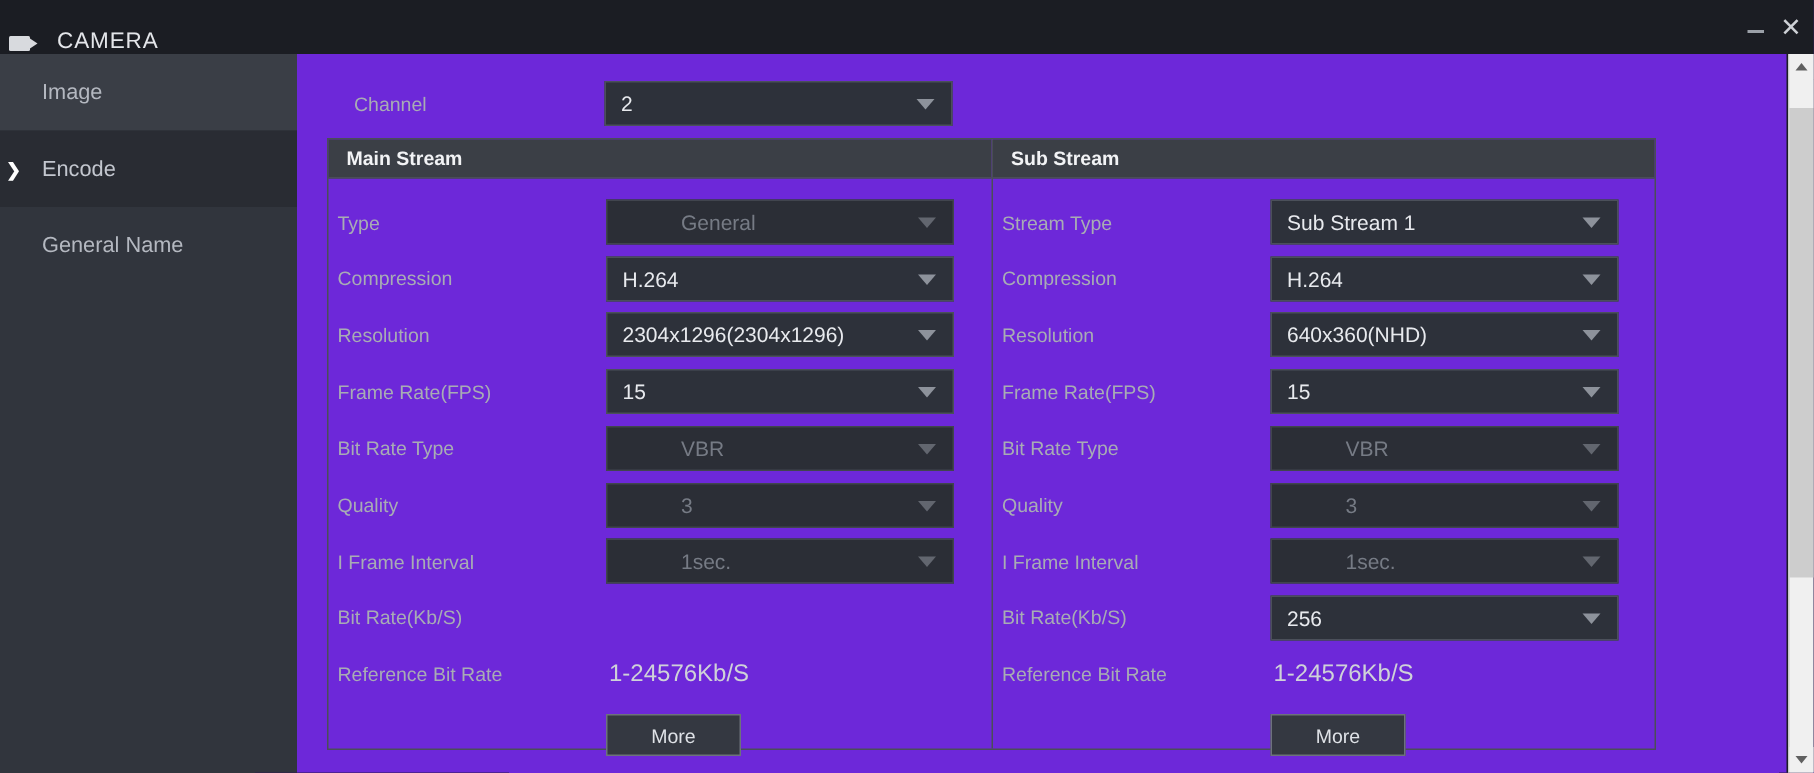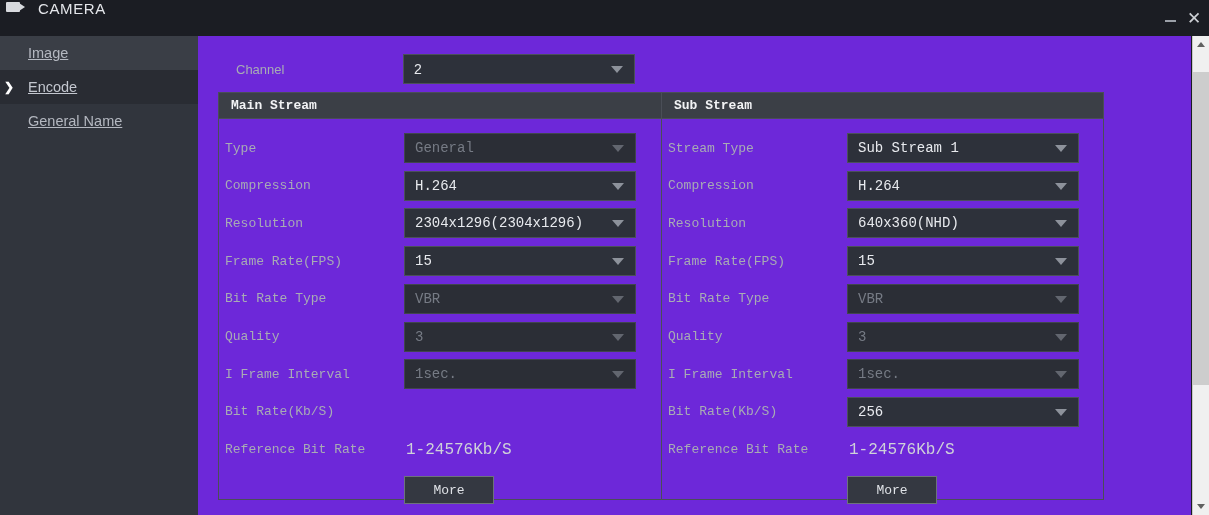--- a/index.html
+++ b/index.html
@@ -7,21 +7,21 @@
     width: 1209px; height: 515px;
     background: #1b1d23;
     font-family: "Liberation Sans", sans-serif;
     overflow: hidden;
   }
 
   
   #titlebar {
     position: absolute; left: 0; top: 0; width: 1209px; height: 36px;
     background: #1b1d23;
-    display: flex; align-items: flex-start;
+    display: flex; align-items: flex-end;
   }
   #cam-icon { margin-left: 6px; width: 22px; height: 14px; position: relative; }
   #cam-icon .body {
     position: absolute; left: 0; top: 2px; width: 14px; height: 10px;
     background: #d8dade; border-radius: 1px;
   }
   #cam-icon .lens {
     position: absolute; left: 13px; top: 3px;
     width: 0; height: 0;
     border-top: 4px solid transparent;
@@ -39,22 +39,22 @@
   #btn-min { right: 28px; }
   #btn-min .bar { width: 11px; height: 2px; background: #9ba0a8; margin-top: 6px; }
   #btn-close { right: 4px; font-size: 17px; color: #cdd0d5; }
 
   
   #sidebar {
     position: absolute; left: 0; top: 36px; width: 198px; height: 479px;
     background: #31353d;
   }
   .side-item {
-    position: relative; height: 34px; display: flex; align-items: center;
-    color: #b4b8c0; font-size: 14.5px; text-decoration: underline;
+    position: relative; height: 51px; display: flex; align-items: center;
+    color: #b4b8c0; font-size: 14.5px;
   }
   .side-item .label { margin-left: 28px; }
   .side-item.hover { background: #3a3e46; }
   .side-item.selected { background: #292c33; color: #c3c7cf; }
   .side-item .chev {
     position: absolute; left: 4px; top: 50%; transform: translateY(-50%);
     color: #ffffff; font-size: 12px; font-weight: bold;
   }
 
   
@@ -75,38 +75,38 @@
   
   .select {
     position: relative; height: 30px;
     background: #2d313a; border: 1px solid #4b505a;
     display: flex; align-items: center;
   }
   .select .val {
     margin-left: 10px; color: #e8eaee; font-size: 14px;
     overflow: hidden; white-space: nowrap;
   }
-  .select.disabled { background: #2b2e36; border-color: #41454e; }
+  .select.disabled { background: #2b2e36; border-color: #41454e; padding-left: 39px; }
   .select.disabled .val { color: #767b85; }
   .select .arrow {
     position: absolute; right: 11px; top: 50%; margin-top: -3px;
     width: 0; height: 0;
     border-left: 6px solid transparent;
     border-right: 6px solid transparent;
     border-top: 7px solid #8d929b;
   }
   .select.disabled .arrow { border-top-color: #62666f; }
 
   
   #panels {
     position: absolute; left: 20px; top: 56px; width: 886px; height: 408px;
     border: 1px solid #4a4e57;
     display: flex;
   }
-  .panel { width: 50%; position: relative; font-family: Liberation Mono, monospace; }
+  .panel { width: 50%; position: relative; }
   .panel + .panel { border-left: 1px solid #4a4e57; }
   .panel-head {
     height: 26px; background: #3b3f46;
     display: flex; align-items: center;
     border-bottom: 1px solid #4a4e57;
   }
   .panel-head .ttl {
     margin-left: 12px; color: #f2f3f5; font-size: 13px; font-weight: bold;
   }
   .panel-body { position: relative; height: 380px; }

